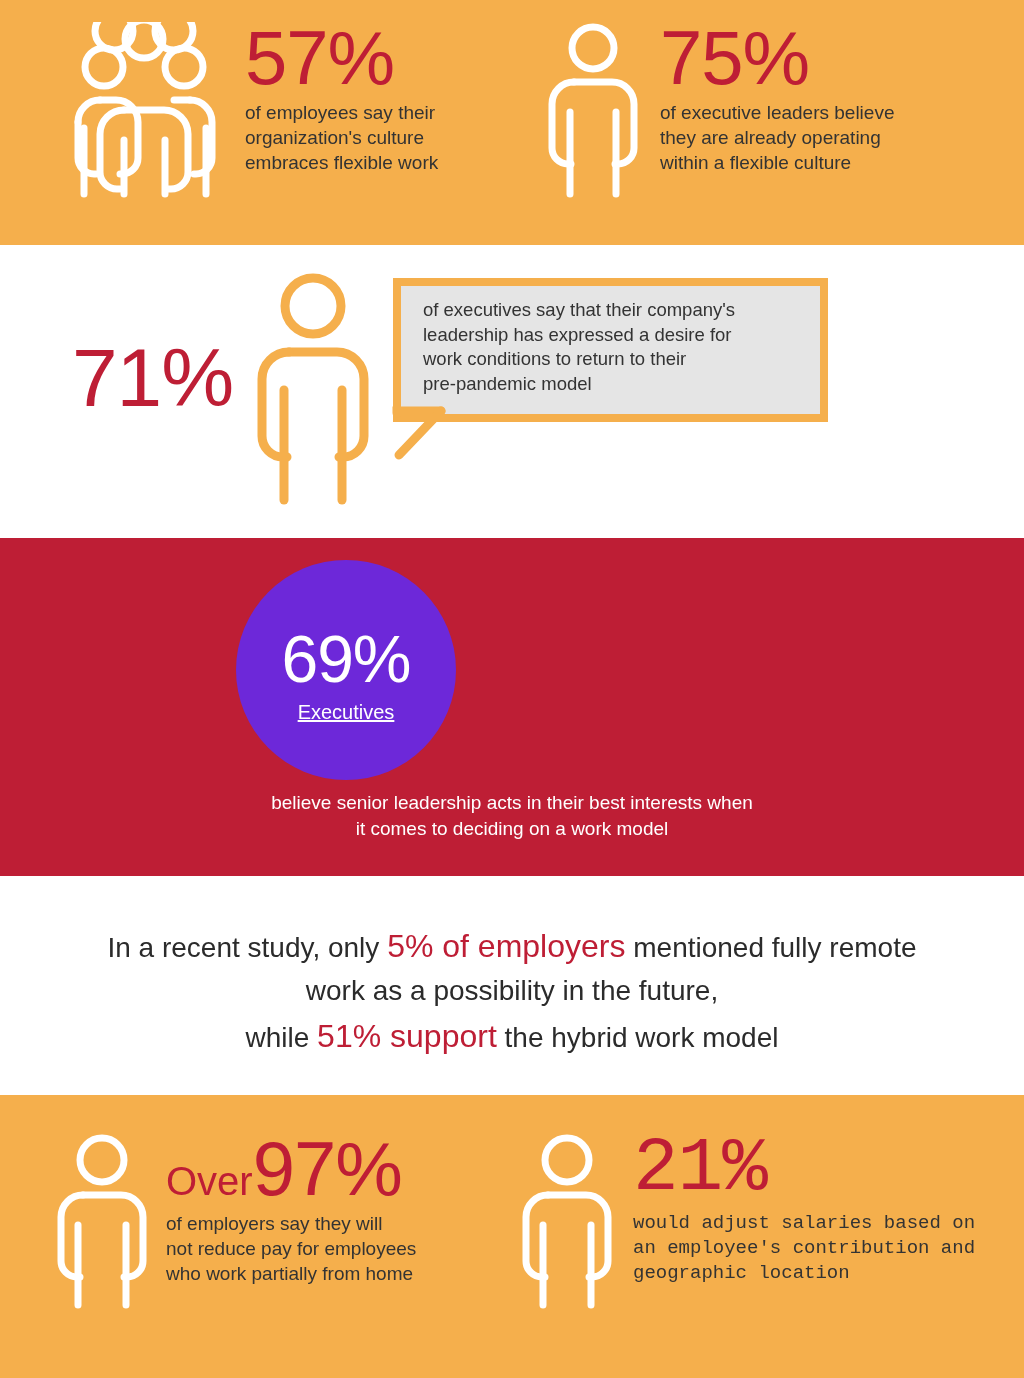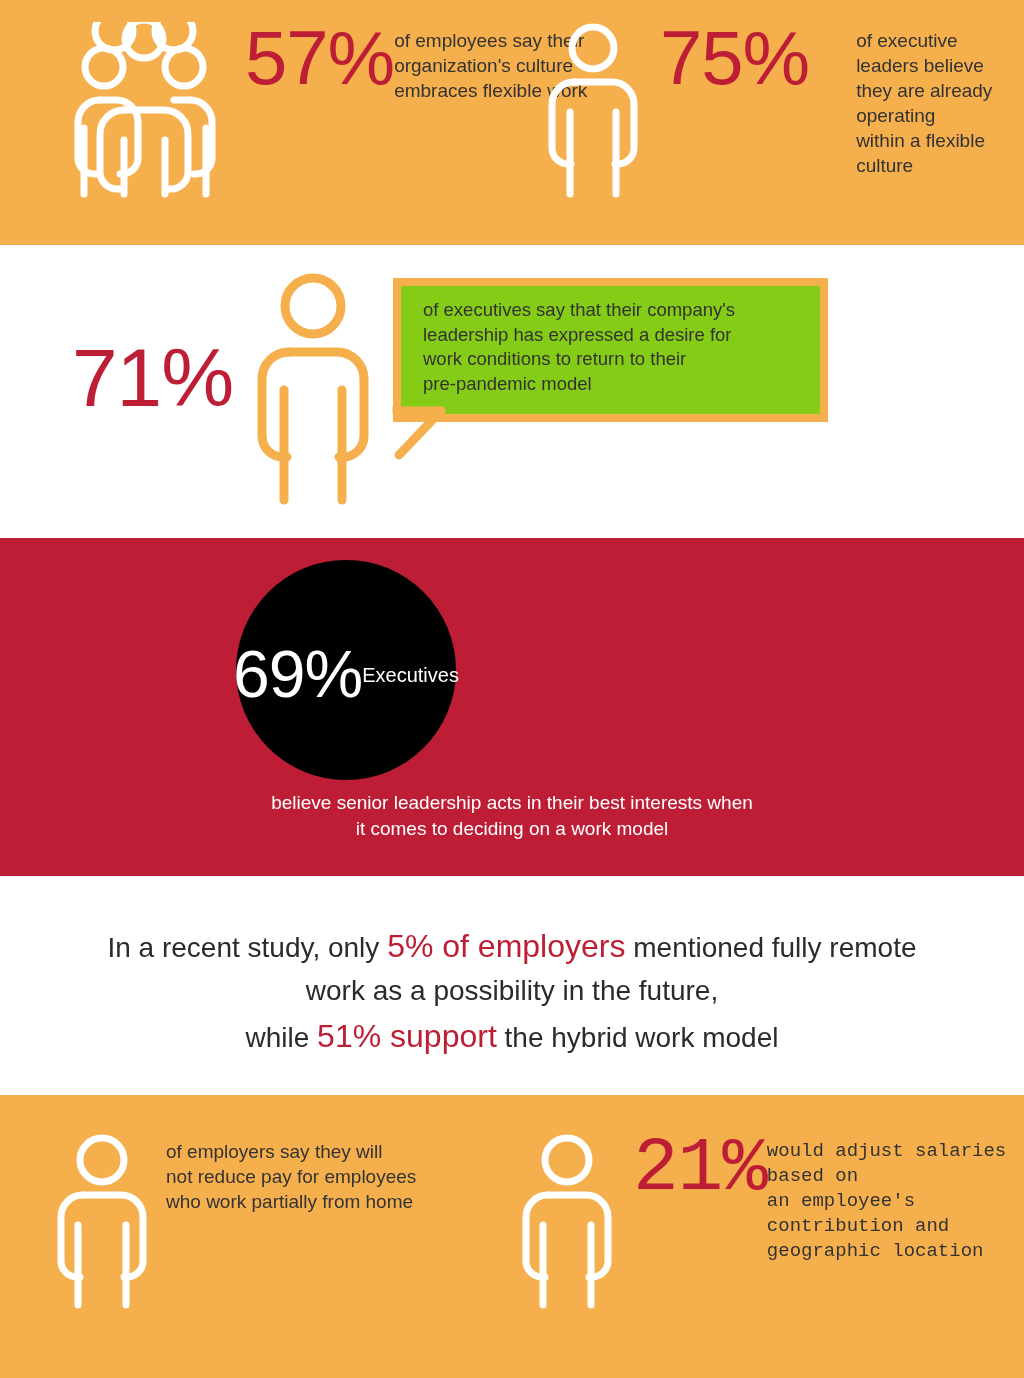--- a/index.html
+++ b/index.html
@@ -20,21 +20,21 @@
 
   #band-top    { top: 0;    height: 245px; }
   #band-bubble { top: 245px; height: 293px; }
   #band-red    { top: 538px; height: 338px; }
   #band-study  { top: 876px; height: 249px; }
   #band-bottom { top: 1095px; height: 283px; }
 
   
   .stat { position: absolute; display: flex; align-items: flex-start; }
   .stat .icon-wrap { flex: 0 0 auto; }
-  .stat .text-wrap { display: flex; flex-direction: row; }
+  .stat .text-wrap { display: flex; flex-direction: column; }
 
   .pct {
     color: #BE1E35;
     font-size: 76px;
     font-weight: 400;
     line-height: 0.95;
     letter-spacing: -1px;
     white-space: nowrap;
   }
   .pct-small-prefix {
@@ -49,21 +49,21 @@
     font-size: 19px;
     line-height: 1.32;
     margin-top: 6px;
     white-space: pre-line;
   }
 
   
   #stat-57 { left: 62px;  top: 22px; }
   #stat-57 .text-wrap { margin-left: 18px; }
   #stat-75 { left: 548px; top: 22px; }
-  #stat-75 .text-wrap { margin-left: 22px; gap: 47px; }
+  #stat-75 .text-wrap { margin-left: 22px; }
 
   
   #stat-97 { left: 55px;  top: 38px; }
   #stat-97 .text-wrap { margin-left: 16px; }
   #stat-21 { left: 520px; top: 38px; }
   #stat-21 .text-wrap { margin-left: 18px; font-family: Liberation Mono, monospace; }
 
   
   #pct-71 {
     position: absolute;
@@ -72,57 +72,58 @@
     color: #BE1E35;
     line-height: 1;
     letter-spacing: -1px;
   }
   #person-71 { position: absolute; left: 253px; top: 25px; }
   .bubble {
     position: absolute;
     left: 393px; top: 33px;
     width: 435px; height: 144px;
     border: 8px solid #F5AF4C;
-    background: #84cc16;
+    background: #e5e5e5;
   }
   .bubble-text {
     position: absolute;
     left: 22px; top: 12px;
     right: 14px;
     color: #333333;
     font-size: 18.5px;
     line-height: 1.33;
     white-space: pre-line;
   }
   .bubble-tail { position: absolute; left: 385px; top: 160px; }
 
   
   .circle {
     position: absolute;
     width: 220px; height: 220px;
     border-radius: 50%;
-    background: #000000;
-    display: flex; flex-direction: row;
+    background: #6d28d9;
+    display: flex; flex-direction: column;
     align-items: center; justify-content: center;
   }
   #circle-exec { left: 236px; top: 560px; }
   #circle-emp  { left: 568px; top: 560px; }
   .circle-pct {
     color: #ffffff;
     font-size: 66px;
     line-height: 1;
     font-weight: 300;
     letter-spacing: -1px;
     margin-top: 8px;
   }
   .circle-label {
     color: #ffffff;
     font-size: 20px;
     line-height: 1;
     margin-top: 10px;
+    text-decoration: underline;
   }
   #red-caption {
     position: absolute;
     left: 0; right: 0; top: 790px;
     text-align: center;
     color: #ffffff;
     font-size: 19px;
     line-height: 1.35;
     white-space: pre-line;
   }
@@ -256,20 +257,23 @@
           <g fill="none" stroke="#ffffff" stroke-width="7" stroke-linecap="round">
             <circle cx="47" cy="27" r="22"></circle>
             <path d="M28 62 h38 a22 22 0 0 1 22 22 v44 a16 16 0 0 1 -16 16 h-3"></path>
             <path d="M28 62 a22 22 0 0 0 -22 22 v44 a16 16 0 0 0 16 16 h3"></path>
             <path d="M23 92 v80"></path>
             <path d="M71 92 v80"></path>
           </g>
         </svg>
       </div>
       <div class="text-wrap">
+        <div class="pct">
+          <span class="pct-small-prefix">Over</span><span>97%</span>
+        </div>
         <div class="caption">of employers say they will
 not reduce pay for employees
 who work partially from home</div>
       </div>
     </div>
 
     <div class="stat" id="stat-21">
       <div class="icon-wrap">
         <svg width="95" height="180" viewBox="0 0 95 180">
           <g fill="none" stroke="#ffffff" stroke-width="7" stroke-linecap="round">

